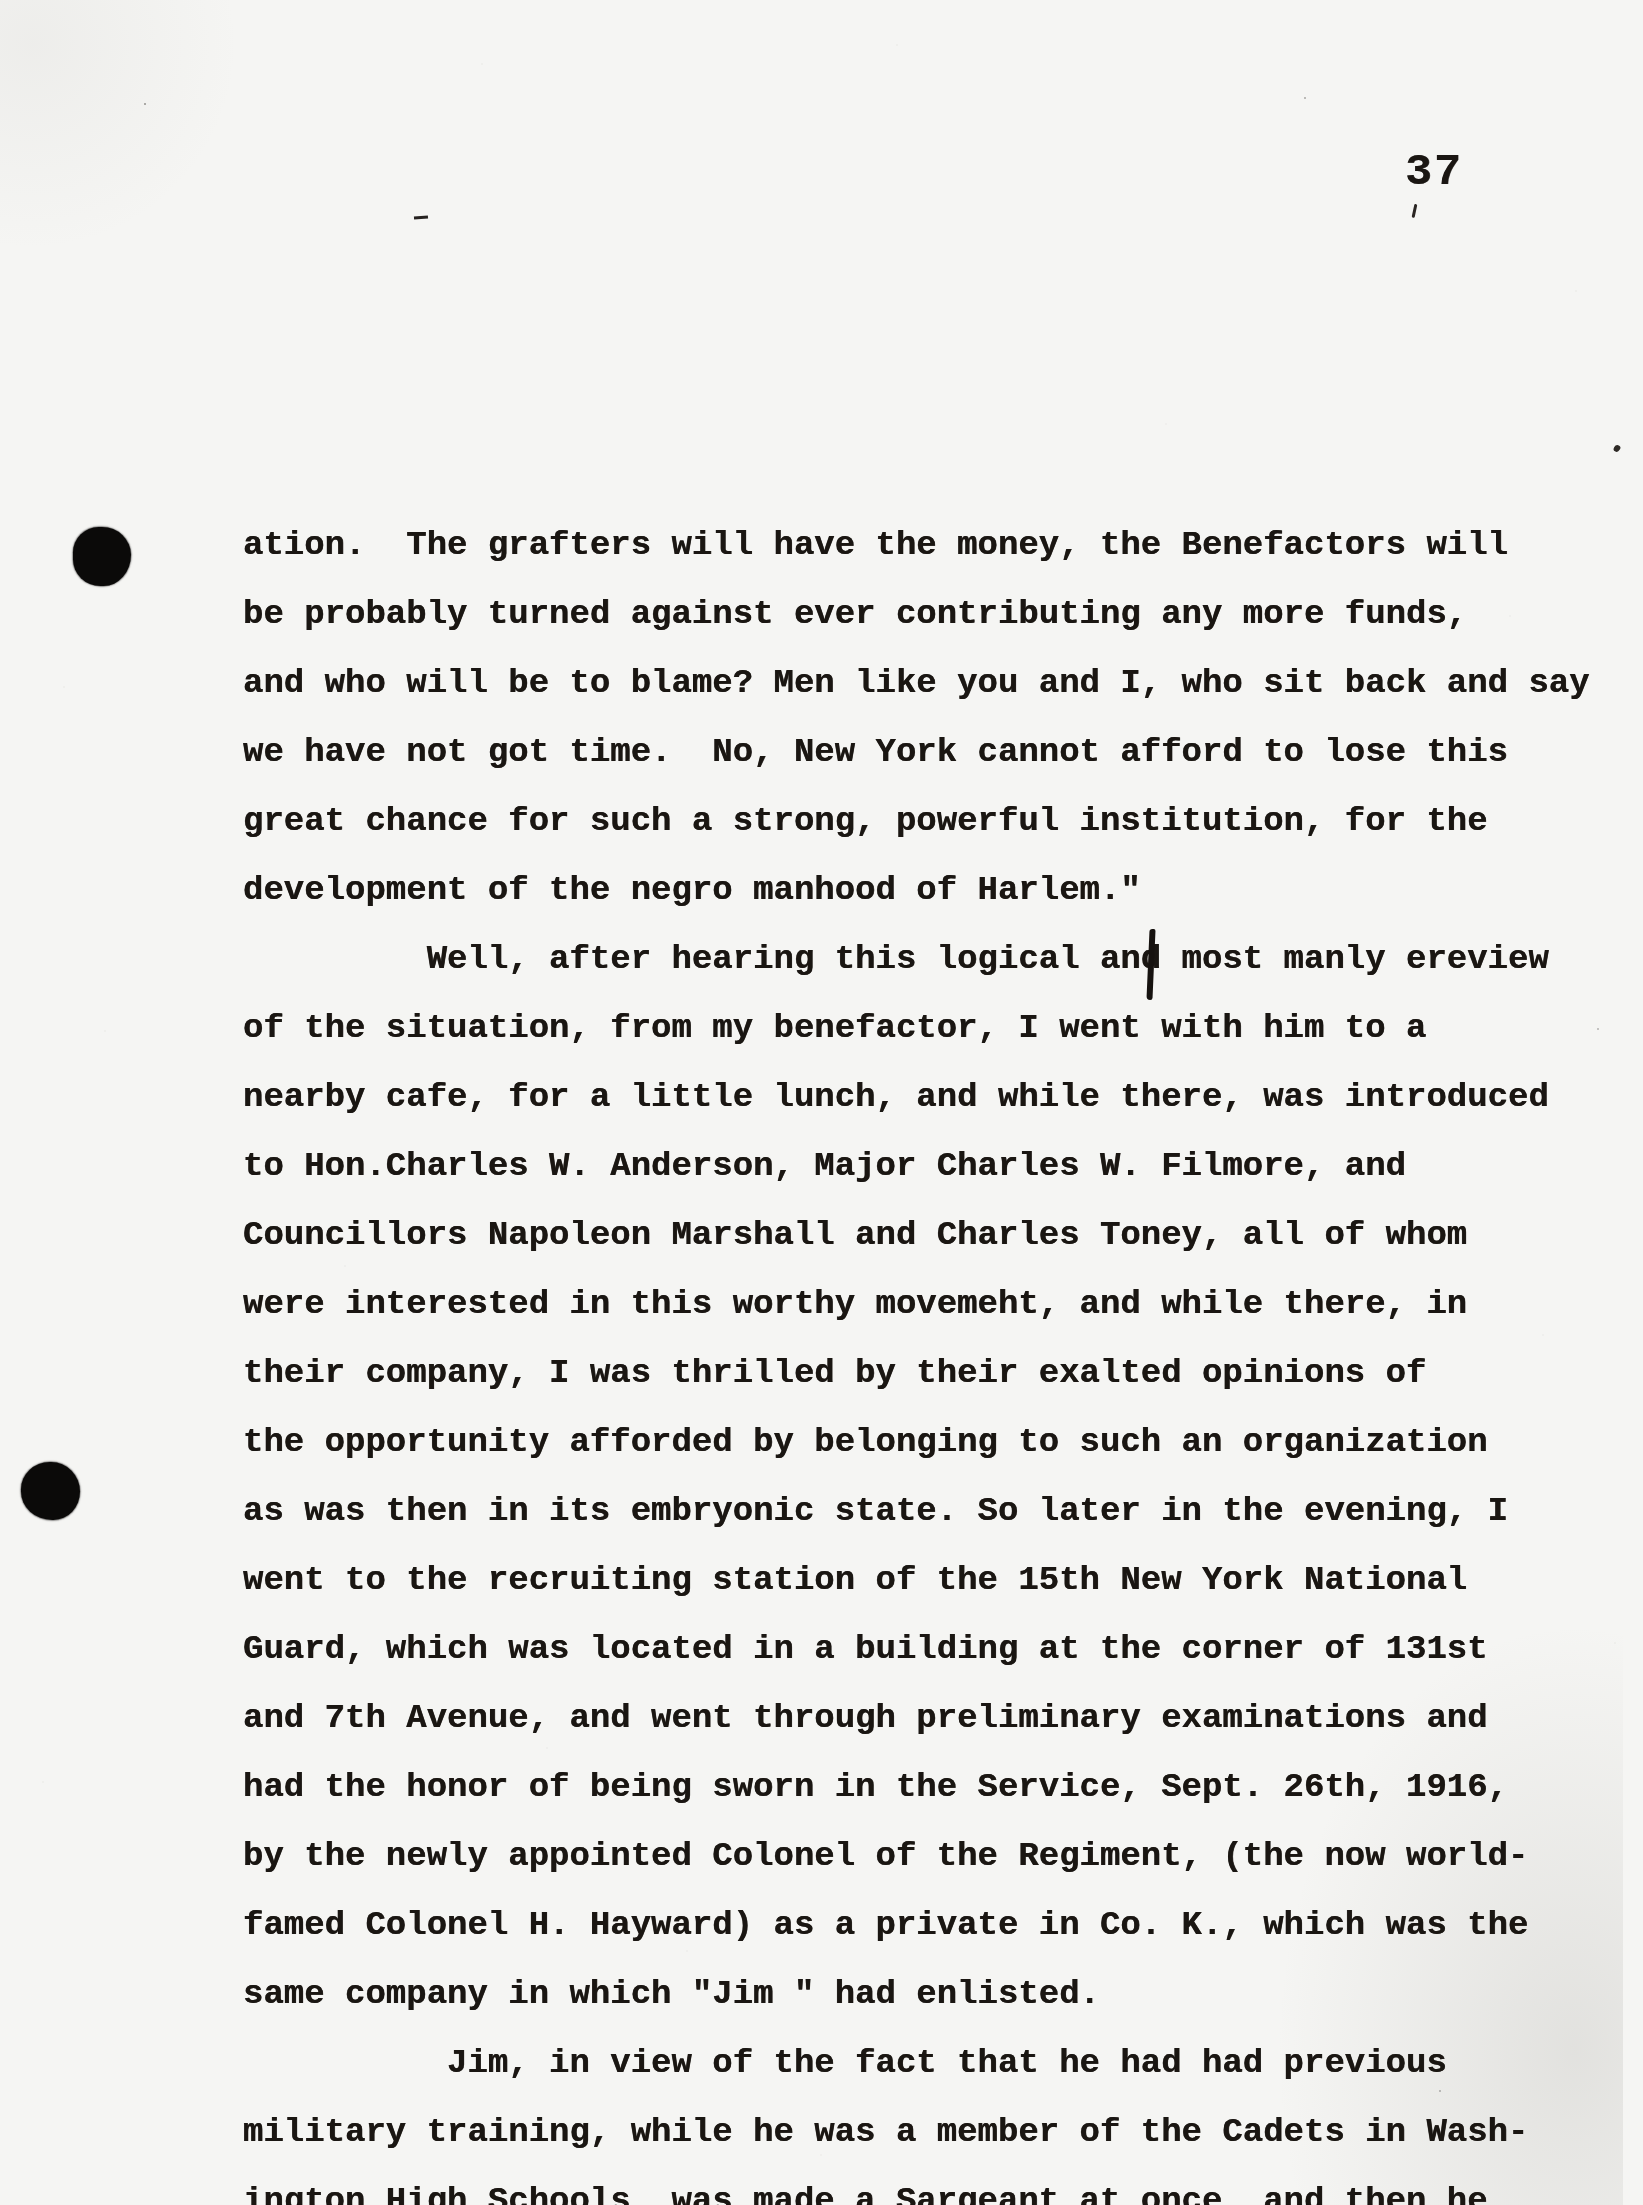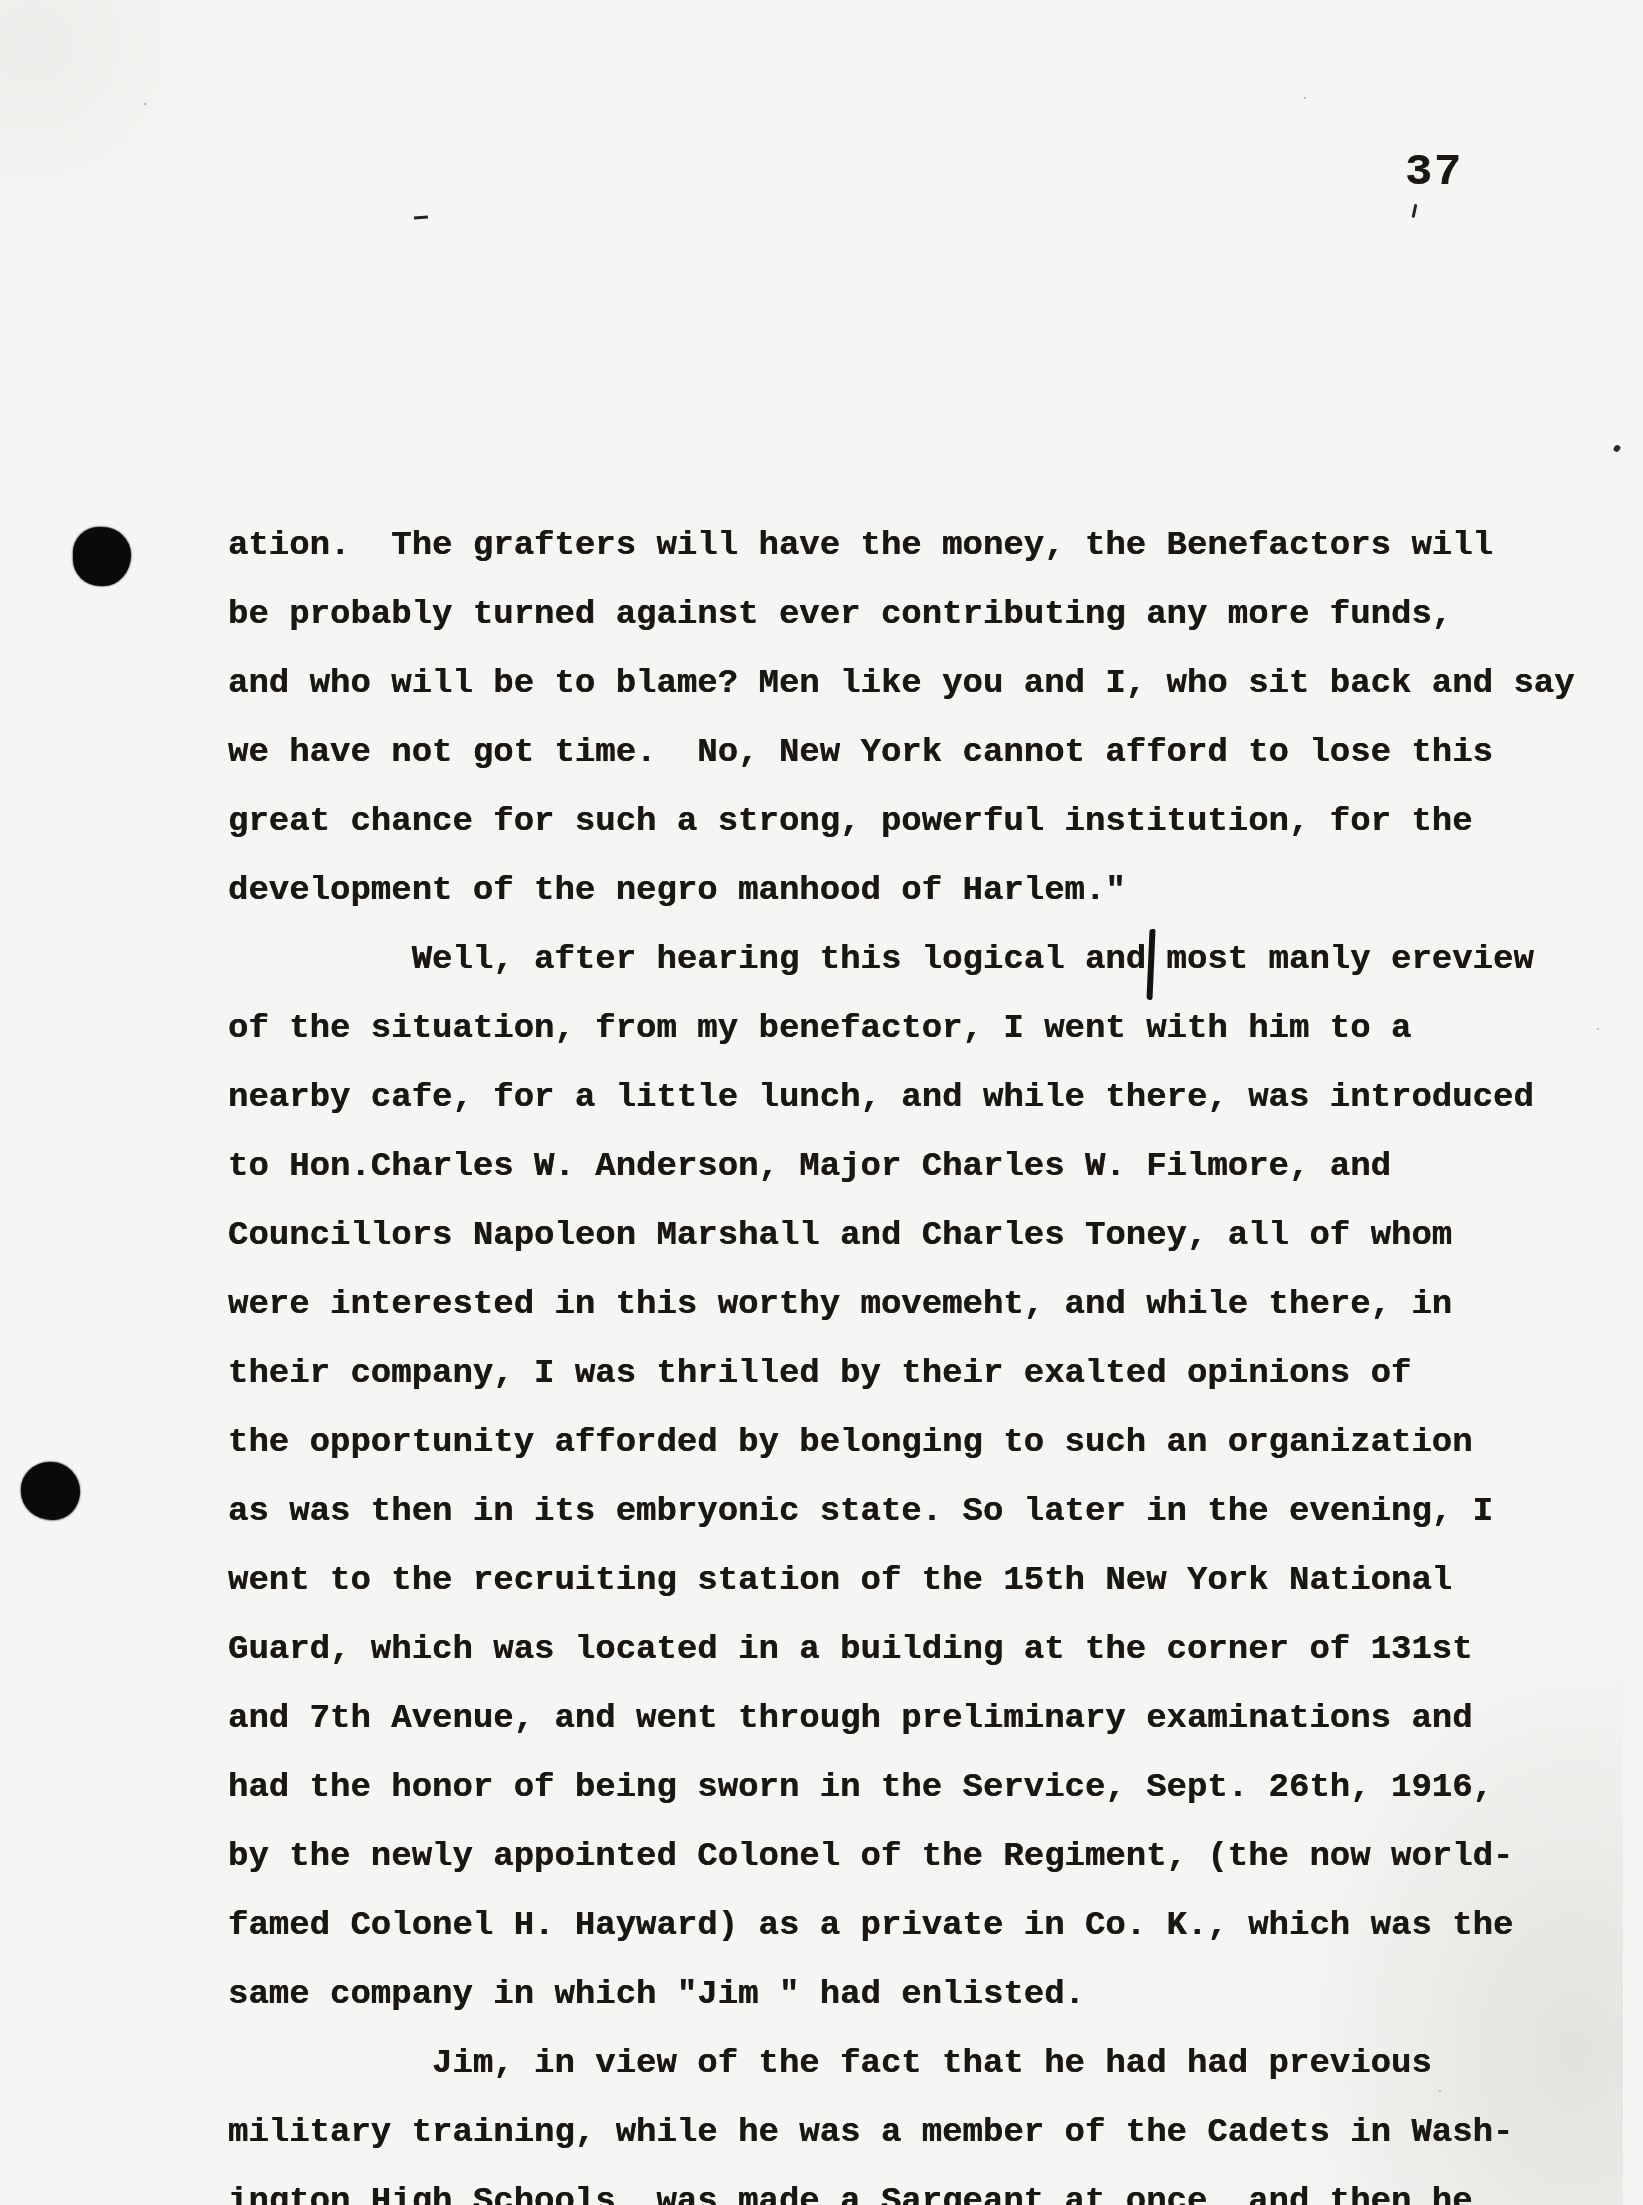--- a/index.html
+++ b/index.html
@@ -32,21 +32,21 @@
   .text-block {
     position: absolute;
     left: 228px;
     top: 235px;
     font-size: 34px;
     line-height: 69px;
     font-weight: 700;
     white-space: pre;
     text-shadow: 0.3px 0.3px 0.5px rgba(26,22,18,0.72), -0.2px 0 0.3px rgba(26,22,18,0.45);
   }
-  .line { height: 69px; }
+  .line { height: 69px; margin-left: 15px; }
   
   .pen-stroke {
     position: absolute;
     left: calc(45ch + 1.4px);
     top: 694px;
     width: 6.2px;
     height: 71px;
     background: #16120f;
     border-radius: 3.4px 2.1px 2.7px 4.1px;
     transform: rotate(2.5deg);

